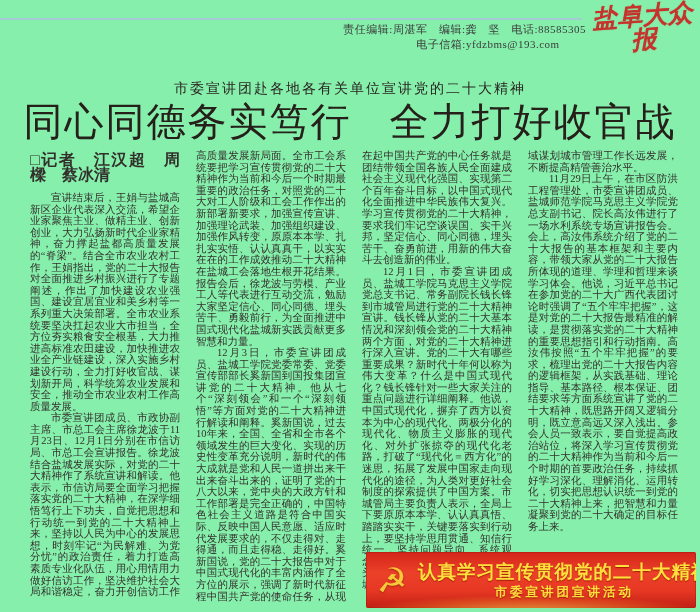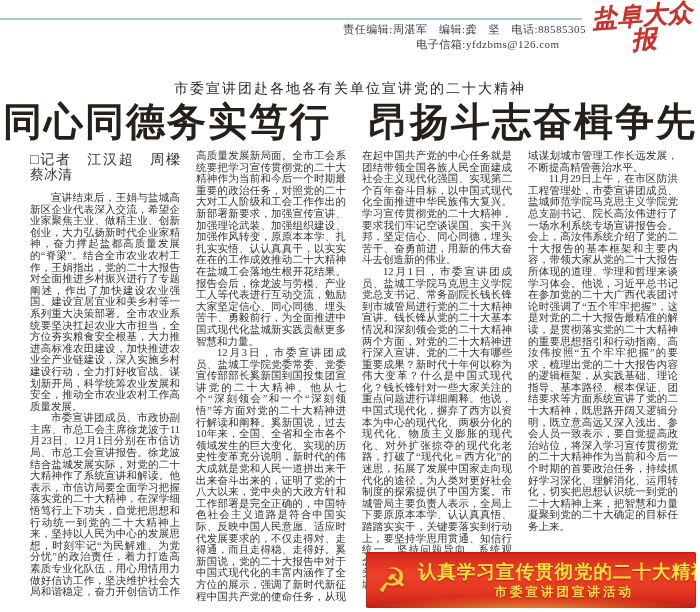--- a/index.html
+++ b/index.html
@@ -1,18 +1,18 @@
 <!DOCTYPE html>
 <html style="--teal: #a3cbd6; --brand-red: #c5332c; --headline: #26201a; --banner-red: #e63723; --banner-yellow: #ffe03c; --gold: #f6c93a;"><head>
 <meta charset="utf-8">
 <style>
   html,body{margin:0;padding:0;background:#e8e6e0;}
   .page{
     position:relative;width:700px;height:612px;margin:0 auto;
-    background:#ffffff;overflow:hidden;
+    background:#86efac;overflow:hidden;
     font-family:"Liberation Serif","DejaVu Serif",serif;
     color:#2b2722;
   }
   .topline{position:absolute;top:18px;left:0;width:582px;height:2px;background:var(--teal,#a3cbd6);}
   .header-info{
     position:absolute;top:22px;left:300px;width:286px;text-align:right;
     font-size:11px;line-height:15px;color:#3b3b3b;letter-spacing:.5px;
   }
   .header-info .email{text-align:center;padding-left:90px;}
   .masthead{
@@ -25,29 +25,29 @@
   }
   .kicker{
     position:absolute;top:80px;left:0;width:100%;text-align:center;
     font-size:14px;letter-spacing:2px;color:#2a2520;
     font-family:"Liberation Serif","DejaVu Serif",serif;
   }
   .headline{
     position:absolute;top:100px;left:0;width:100%;height:44px;
     display:flex;justify-content:center;align-items:center;gap:38px;
     font-family:"Liberation Sans","DejaVu Sans",sans-serif;
-    font-weight:bold;font-size:39px;letter-spacing:2px;
+    font-weight:normal;font-size:39px;letter-spacing:2px;
     color:var(--headline,#26201a);white-space:nowrap;
   }
   .article{
     position:absolute;top:150px;left:30px;width:648px;height:457px;
     column-count:4;column-gap:16px;column-fill:auto;overflow:hidden;
     font-size:10.5px;line-height:11.6px;text-align:justify;color:#33302b;
   }
-  .byline{font-weight:normal;font-size:14px;line-height:15px;margin:2px 0 10px 0;}
+  .byline{font-weight:bold;font-size:16px;line-height:15px;margin:2px 0 10px 0;}
   .byline .rule{display:inline-block;width:70px;height:1px;background:#555;vertical-align:middle;margin-left:4px;}
   .article p{margin:0;text-indent:2em;}
   .banner{
     position:absolute;left:366px;top:552px;width:330px;height:56px;
     background:linear-gradient(180deg,#d3251a 0%,#ec4129 38%,#e63723 70%,#c01f14 100%);
     border-radius:2px;overflow:hidden;
     display:flex;align-items:center;
     box-shadow:0 0 0 1px rgba(160,20,10,.4) inset;
   }
   .banner:after{ 
@@ -76,30 +76,30 @@
 </style>
 </head>
 <body>
 
 <div class="page">
 
   <div class="topline"></div>
 
   <div class="header-info">
     <div>责任编辑:周湛军　编辑:龚　坚　电话:88585305</div>
-    <div class="email">电子信箱:yfdzbms@126.com</div>
+    <div class="email">电子信箱:yfdzbms@193.com</div>
   </div>
 
   <div class="masthead">盐阜大众报</div>
 
   <div class="kicker">市委宣讲团赴各地各有关单位宣讲党的二十大精神</div>
 
   <div class="headline">
     <span>同心同德务实笃行</span>
-    <span>昂扬斗志奋楫争先</span>
+    <span>全力打好收官战</span>
   </div>
 
   <div class="article">
     <div class="byline">
       <div>□记者　江汉超　周樑　蔡冰清</div>
     </div>
     <div id="paragraphs">
         <p>宣讲结束后，王娟与盐城高新区企业代表深入交流，希望企业家聚焦主业、做精主业、创新创业，大力弘扬新时代企业家精神，奋力撑起盐都高质量发展的“脊梁”。结合全市农业农村工作，王娟指出，党的二十大报告对全面推进乡村振兴进行了专题阐述，作出了加快建设农业强国、建设宜居宜业和美乡村等一系列重大决策部署。全市农业系统要坚决扛起农业大市担当，全方位夯实粮食安全根基，大力推进高标准农田建设，加快推进农业全产业链建设，深入实施乡村建设行动，全力打好收官战、谋划新开局，科学统筹农业发展和安全，推动全市农业农村工作高质量发展。</p>
         <p>市委宣讲团成员、市政协副主席、市总工会主席徐龙波于11月23日、12月1日分别在市信访局、市总工会宣讲报告。徐龙波结合盐城发展实际，对党的二十大精神作了系统宣讲和解读。他表示，市信访局要全面学习把握落实党的二十大精神，在深学细悟笃行上下功夫，自觉把思想和行动统一到党的二十大精神上来，坚持以人民为中心的发展思想，时刻牢记“为民解难、为党分忧”的政治责任，着力打造高素质专业化队伍，用心用情用力做好信访工作，坚决维护社会大局和谐稳定，奋力开创信访工作高质量发展新局面。全市工会系统要把学习宣传贯彻党的二十大精神作为当前和今后一个时期最重要的政治任务，对照党的二十大对工人阶级和工会工作作出的新部署新要求，加强宣传宣讲、加强理论武装、加强组织建设、加强作风转变，原原本本学、扎扎实实悟、认认真真干，以实实在在的工作成效推动二十大精神在盐城工会落地生根开花结果。报告会后，徐龙波与劳模、产业工人等代表进行互动交流，勉励大家坚定信心、同心同德、埋头苦干、勇毅前行，为全面推进中国式现代化盐城新实践贡献更多智慧和力量。</p>
         <p>12月3日，市委宣讲团成员、盐城工学院党委常委、党委宣传部部长奚新国到国投集团宣讲党的二十大精神。他从七个“深刻领会”和一个“深刻领悟”等方面对党的二十大精神进行解读和阐释。奚新国说，过去10年来，全国、全省和全市各个领域发生的巨大变化、实现的历史性变革充分说明，新时代的伟大成就是党和人民一道拼出来干出来奋斗出来的，证明了党的十八大以来，党中央的大政方针和工作部署是完全正确的，中国特色社会主义道路是符合中国实际、反映中国人民意愿、适应时代发展要求的，不仅走得对、走得通，而且走得稳、走得好。奚新国说，党的二十大报告中对于中国式现代化的丰富内涵作了全方位的展示，强调了新时代新征程中国共产党的使命任务，从现在起中国共产党的中心任务就是团结带领全国各族人民全面建成社会主义现代化强国、实现第二个百年奋斗目标，以中国式现代化全面推进中华民族伟大复兴。学习宣传贯彻党的二十大精神，要求我们牢记空谈误国、实干兴邦，坚定信心、同心同德，埋头苦干、奋勇前进，用新的伟大奋斗去创造新的伟业。</p>

